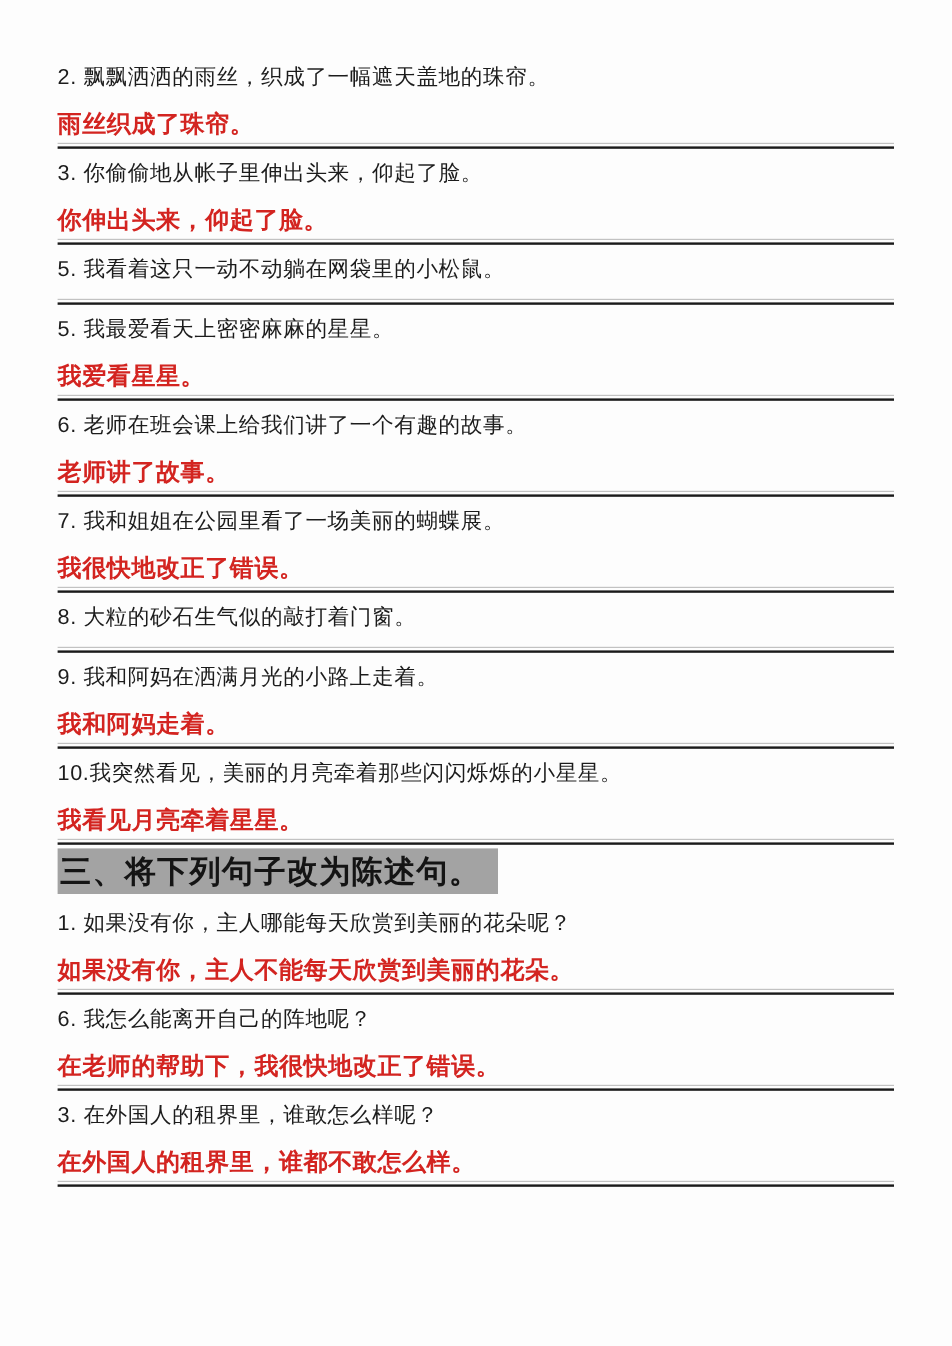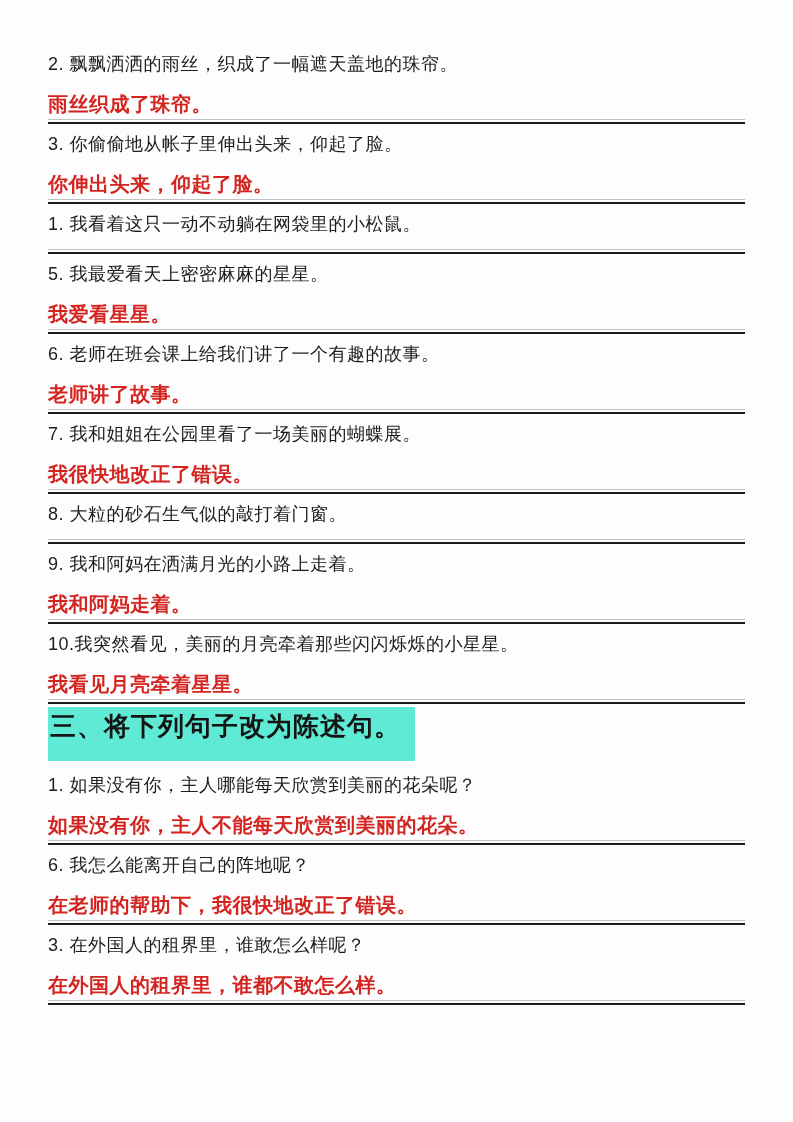--- a/index.html
+++ b/index.html
@@ -42,27 +42,27 @@
   .rule {
     height: 2px;
     border-top: 1px solid #c2c2c2;
     border-bottom: 2px solid #1a1a1a;
   }
   .heading-row {
     margin: 3px 0 4px 0;
   }
   .hl {
     display: inline-block;
-    background: #5eead4;
+    background: #a3a3a3;
     color: #141414;
     font-size: 26px;
     line-height: 30px;
     font-weight: bold;
     letter-spacing: 1px;
-    padding: 4px 14px 20px 2px;
+    padding: 4px 14px 4px 2px;
   }
 </style>
 </head>
 <body>
 
 <div class="page">
   <div class="content">
 
     <section class="qa">
       <div class="q">2. 飘飘洒洒的雨丝，织成了一幅遮天盖地的珠帘。</div>
@@ -74,21 +74,21 @@
 
     <section class="qa">
       <div class="q">3. 你偷偷地从帐子里伸出头来，仰起了脸。</div>
       <div class="a">
         <span class="a-text">你伸出头来，仰起了脸。</span>
         <div class="rule"></div>
       </div>
     </section>
 
     <section class="qa">
-      <div class="q">1. 我看着这只一动不动躺在网袋里的小松鼠。</div>
+      <div class="q">5. 我看着这只一动不动躺在网袋里的小松鼠。</div>
       <div class="a">
         <div class="rule"></div>
       </div>
     </section>
 
     <section class="qa">
       <div class="q">5. 我最爱看天上密密麻麻的星星。</div>
       <div class="a">
         <span class="a-text">我爱看星星。</span>
         <div class="rule"></div>

